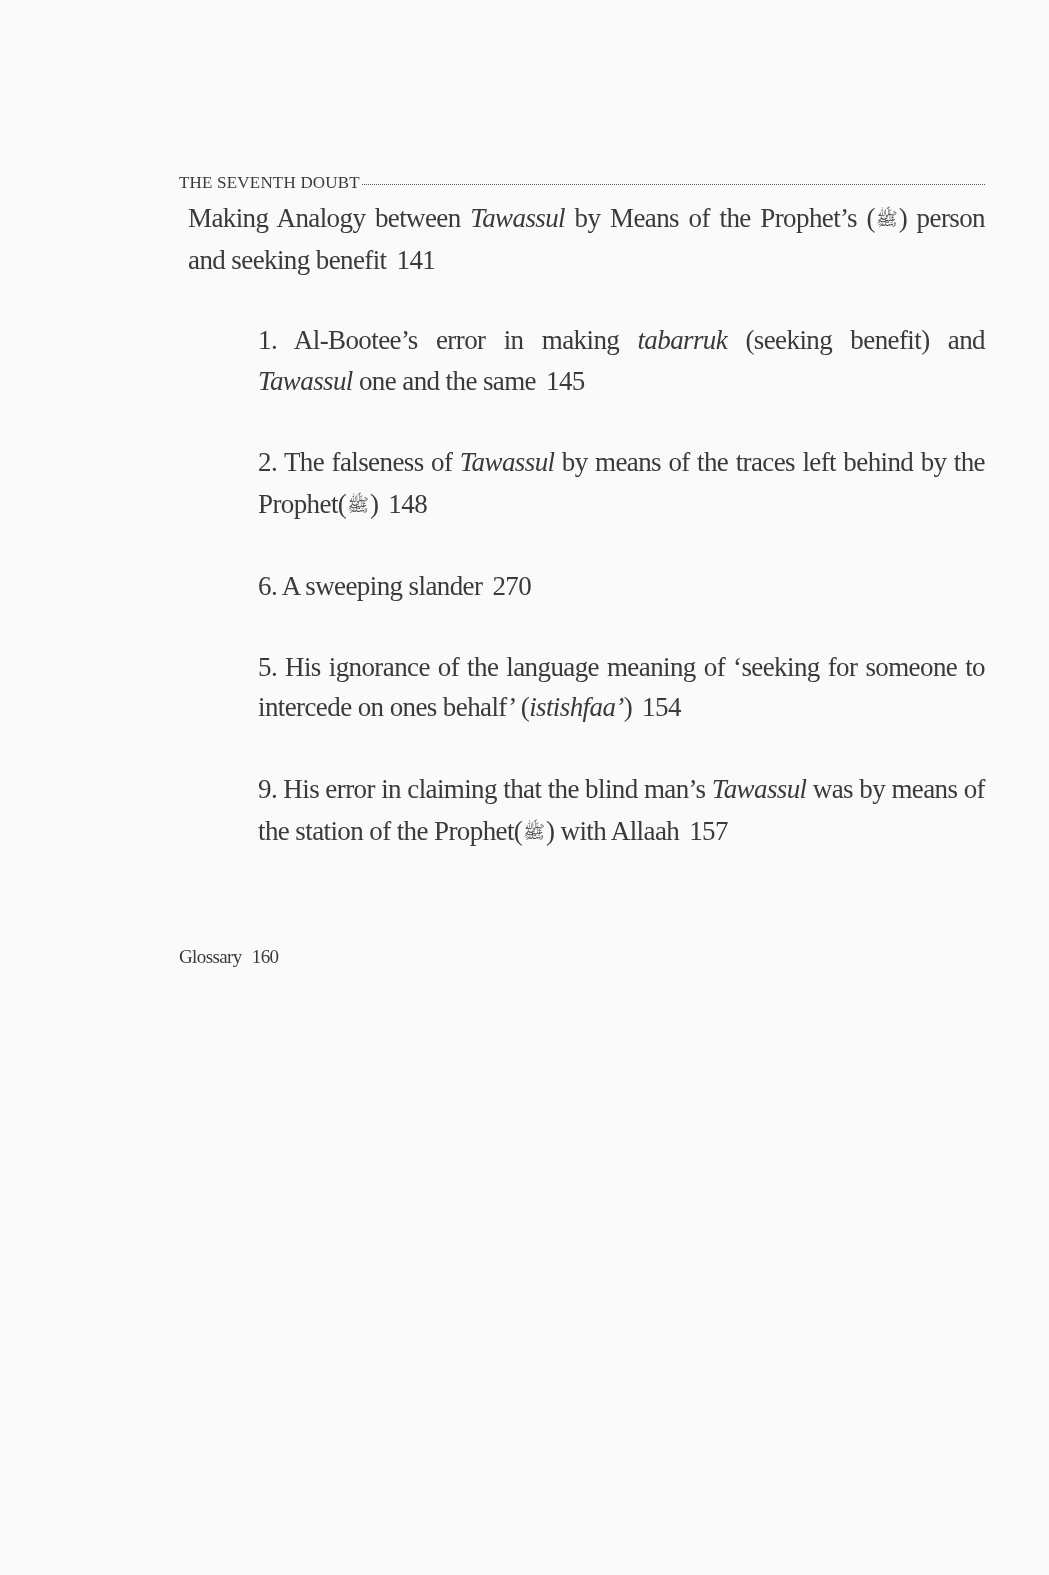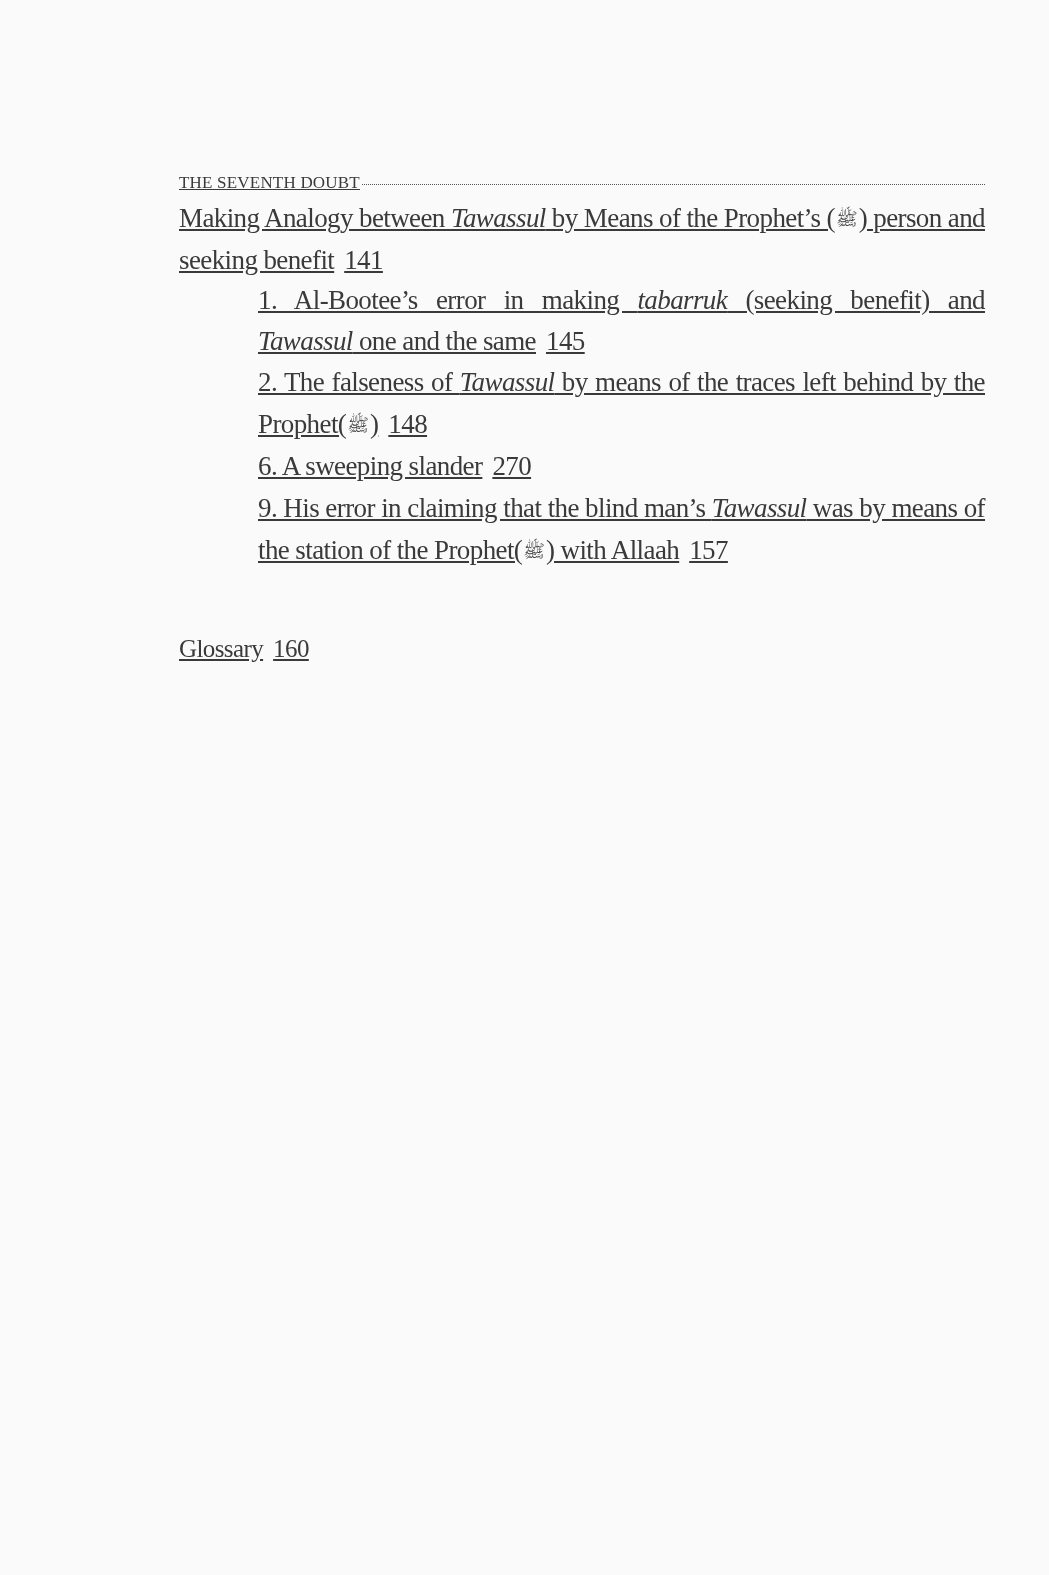--- a/index.html
+++ b/index.html
@@ -13,21 +13,20 @@
       position: relative;
       overflow: hidden;
       color: #3a3a3a;
       font-family: "Liberation Serif", "DejaVu Serif", serif;
     }
     .page {
       position: absolute;
       left: 179px;
       top: 172px;
       width: 806px;
-      text-decoration: underline;
     }
     .chapter-heading {
       display: flex;
       align-items: baseline;
       font-size: 17px;
       letter-spacing: 0.2px;
       line-height: 22px;
       height: 26px;
       white-space: nowrap;
       overflow: hidden;
@@ -38,38 +37,40 @@
       border-bottom: 1.5px dotted #555;
       transform: translateY(-3px);
       height: 1px;
     }
     .entry {
       font-size: 27px;
       line-height: 40.5px;
       text-align: justify;
       letter-spacing: -0.6px;
       word-spacing: 0px;
+      margin-left: 9px;
     }
     .entry em { font-style: italic; }
     .entry.main { margin-top: 0; }
     .entry.sub {
       margin-left: 79px;
+      margin-top: 40px;
     }
     .entry.sub.tall { line-height: 42px; }
     .pg { margin-left: 10px; }
     .pbuh {
       display: inline-block;
       font-size: 18px;
       vertical-align: 2px;
       letter-spacing: 0;
       margin: 0 1px;
     }
     .glossary {
-      margin-top: 57px;
-      font-size: 25px;
+      margin-top: 84px;
+      font-size: 19px;
       line-height: 40px;
       letter-spacing: -0.6px;
     }
   </style>
 </head>
 <body>
 
 <div class="page">
 
   <div class="chapter-heading">
@@ -87,20 +88,23 @@
 
   <div class="entry sub tall">
     <span>2. The falseness of </span><em>Tawassul</em><span> by means of the traces left behind by the Prophet(</span><span class="pbuh">ﷺ</span><span>)</span><span class="pg">148</span>
   </div>
 
   <div class="entry sub">
     <span>6. A sweeping slander</span><span class="pg">270</span>
   </div>
 
 
+  <div class="entry sub">
+    <span>5. His ignorance of the language meaning of ‘seeking for someone to intercede on ones behalf’ (</span><em>istishfaa’</em><span>)</span><span class="pg">154</span>
+  </div>
 
   <div class="entry sub tall">
     <span>9.  His error in claiming that the blind man’s </span><em>Tawassul</em><span> was by means of the station of the Prophet(</span><span class="pbuh">ﷺ</span><span>) with Allaah</span><span class="pg">157</span>
   </div>
 
   <div class="glossary">
     <span>Glossary</span><span class="pg">160</span>
   </div>
 
 </div>

